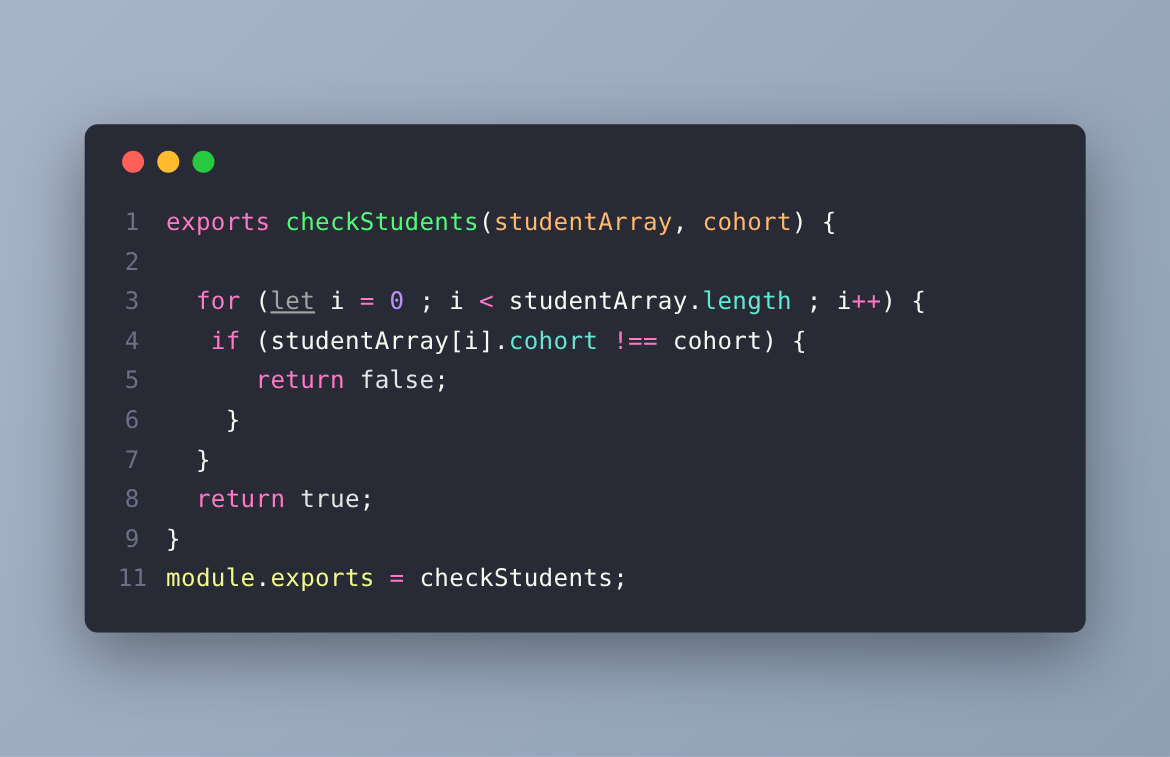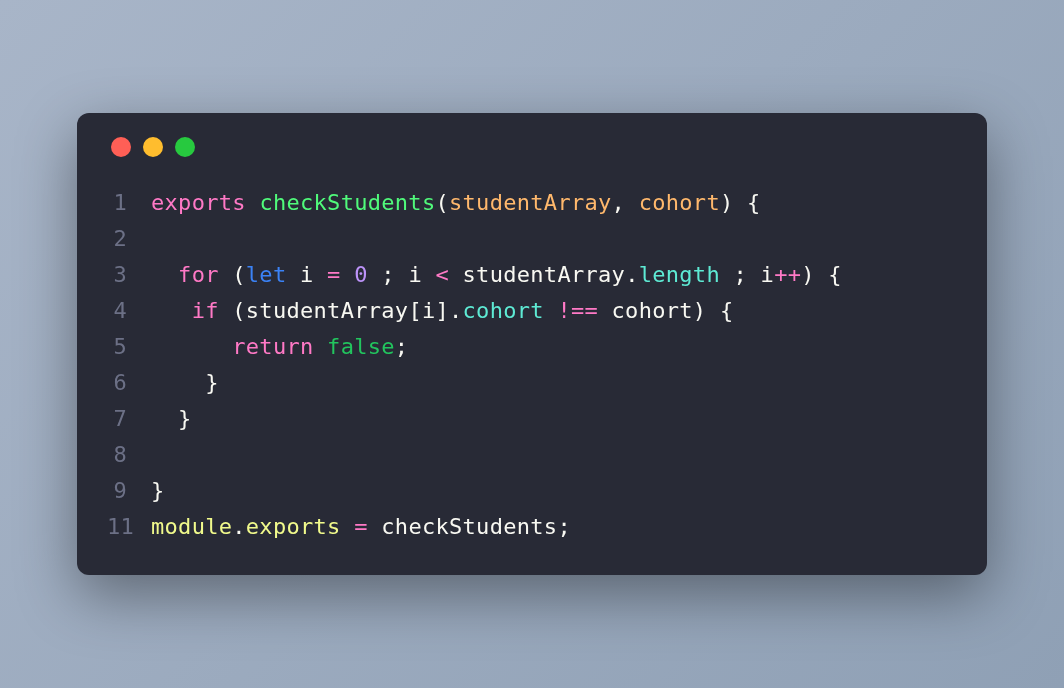--- a/index.html
+++ b/index.html
@@ -57,24 +57,24 @@
     .line-content {
       color: #cdd6f4;
     }
     .tok-kw { color: #ff79c6; }
     .tok-param { color: #ffb86c; }
     .tok-punct { color: #f8f8f2; }
     .tok-op { color: #ff79c6; }
     .tok-num { color: #bd93f9; }
     .tok-prop { color: #5eead4; }
     .tok-var { color: #f8f8f2; }
-    .tok-bool { color: #22c55e; margin-top: 36px; }
+    .tok-bool { color: #e5e5e5; margin-top: 36px; }
     .tok-ident { color: #f1fa8c; }
     .tok-id2 { color: #50fa7b; }
-    .tok-id3 { color: #3b82f6; }
+    .tok-id3 { color: #a3a3a3; text-decoration: underline; }
   </style>
 </head>
 <body>
 
 <div class="editor-window">
   <div class="traffic-lights">
     <div class="traffic-light traffic-red"></div>
     <div class="traffic-light traffic-yellow"></div>
     <div class="traffic-light traffic-green"></div>
   </div>
@@ -110,20 +110,21 @@
       <span class="line-content"><span>    </span><span class="tok-punct">}</span></span>
     </div>
 
     <div class="code-line">
       <span class="line-number">7</span>
       <span class="line-content"><span>  </span><span class="tok-punct">}</span></span>
     </div>
 
     <div class="code-line">
       <span class="line-number">8</span>
+      <span class="line-content"><span>  </span><span class="tok-kw">return</span><span> </span><span class="tok-bool">true</span><span class="tok-punct">;</span></span>
     </div>
 
     <div class="code-line">
       <span class="line-number">9</span>
       <span class="line-content"><span class="tok-punct">}</span></span>
     </div>
 
 
     <div class="code-line">
       <span class="line-number">11</span>

